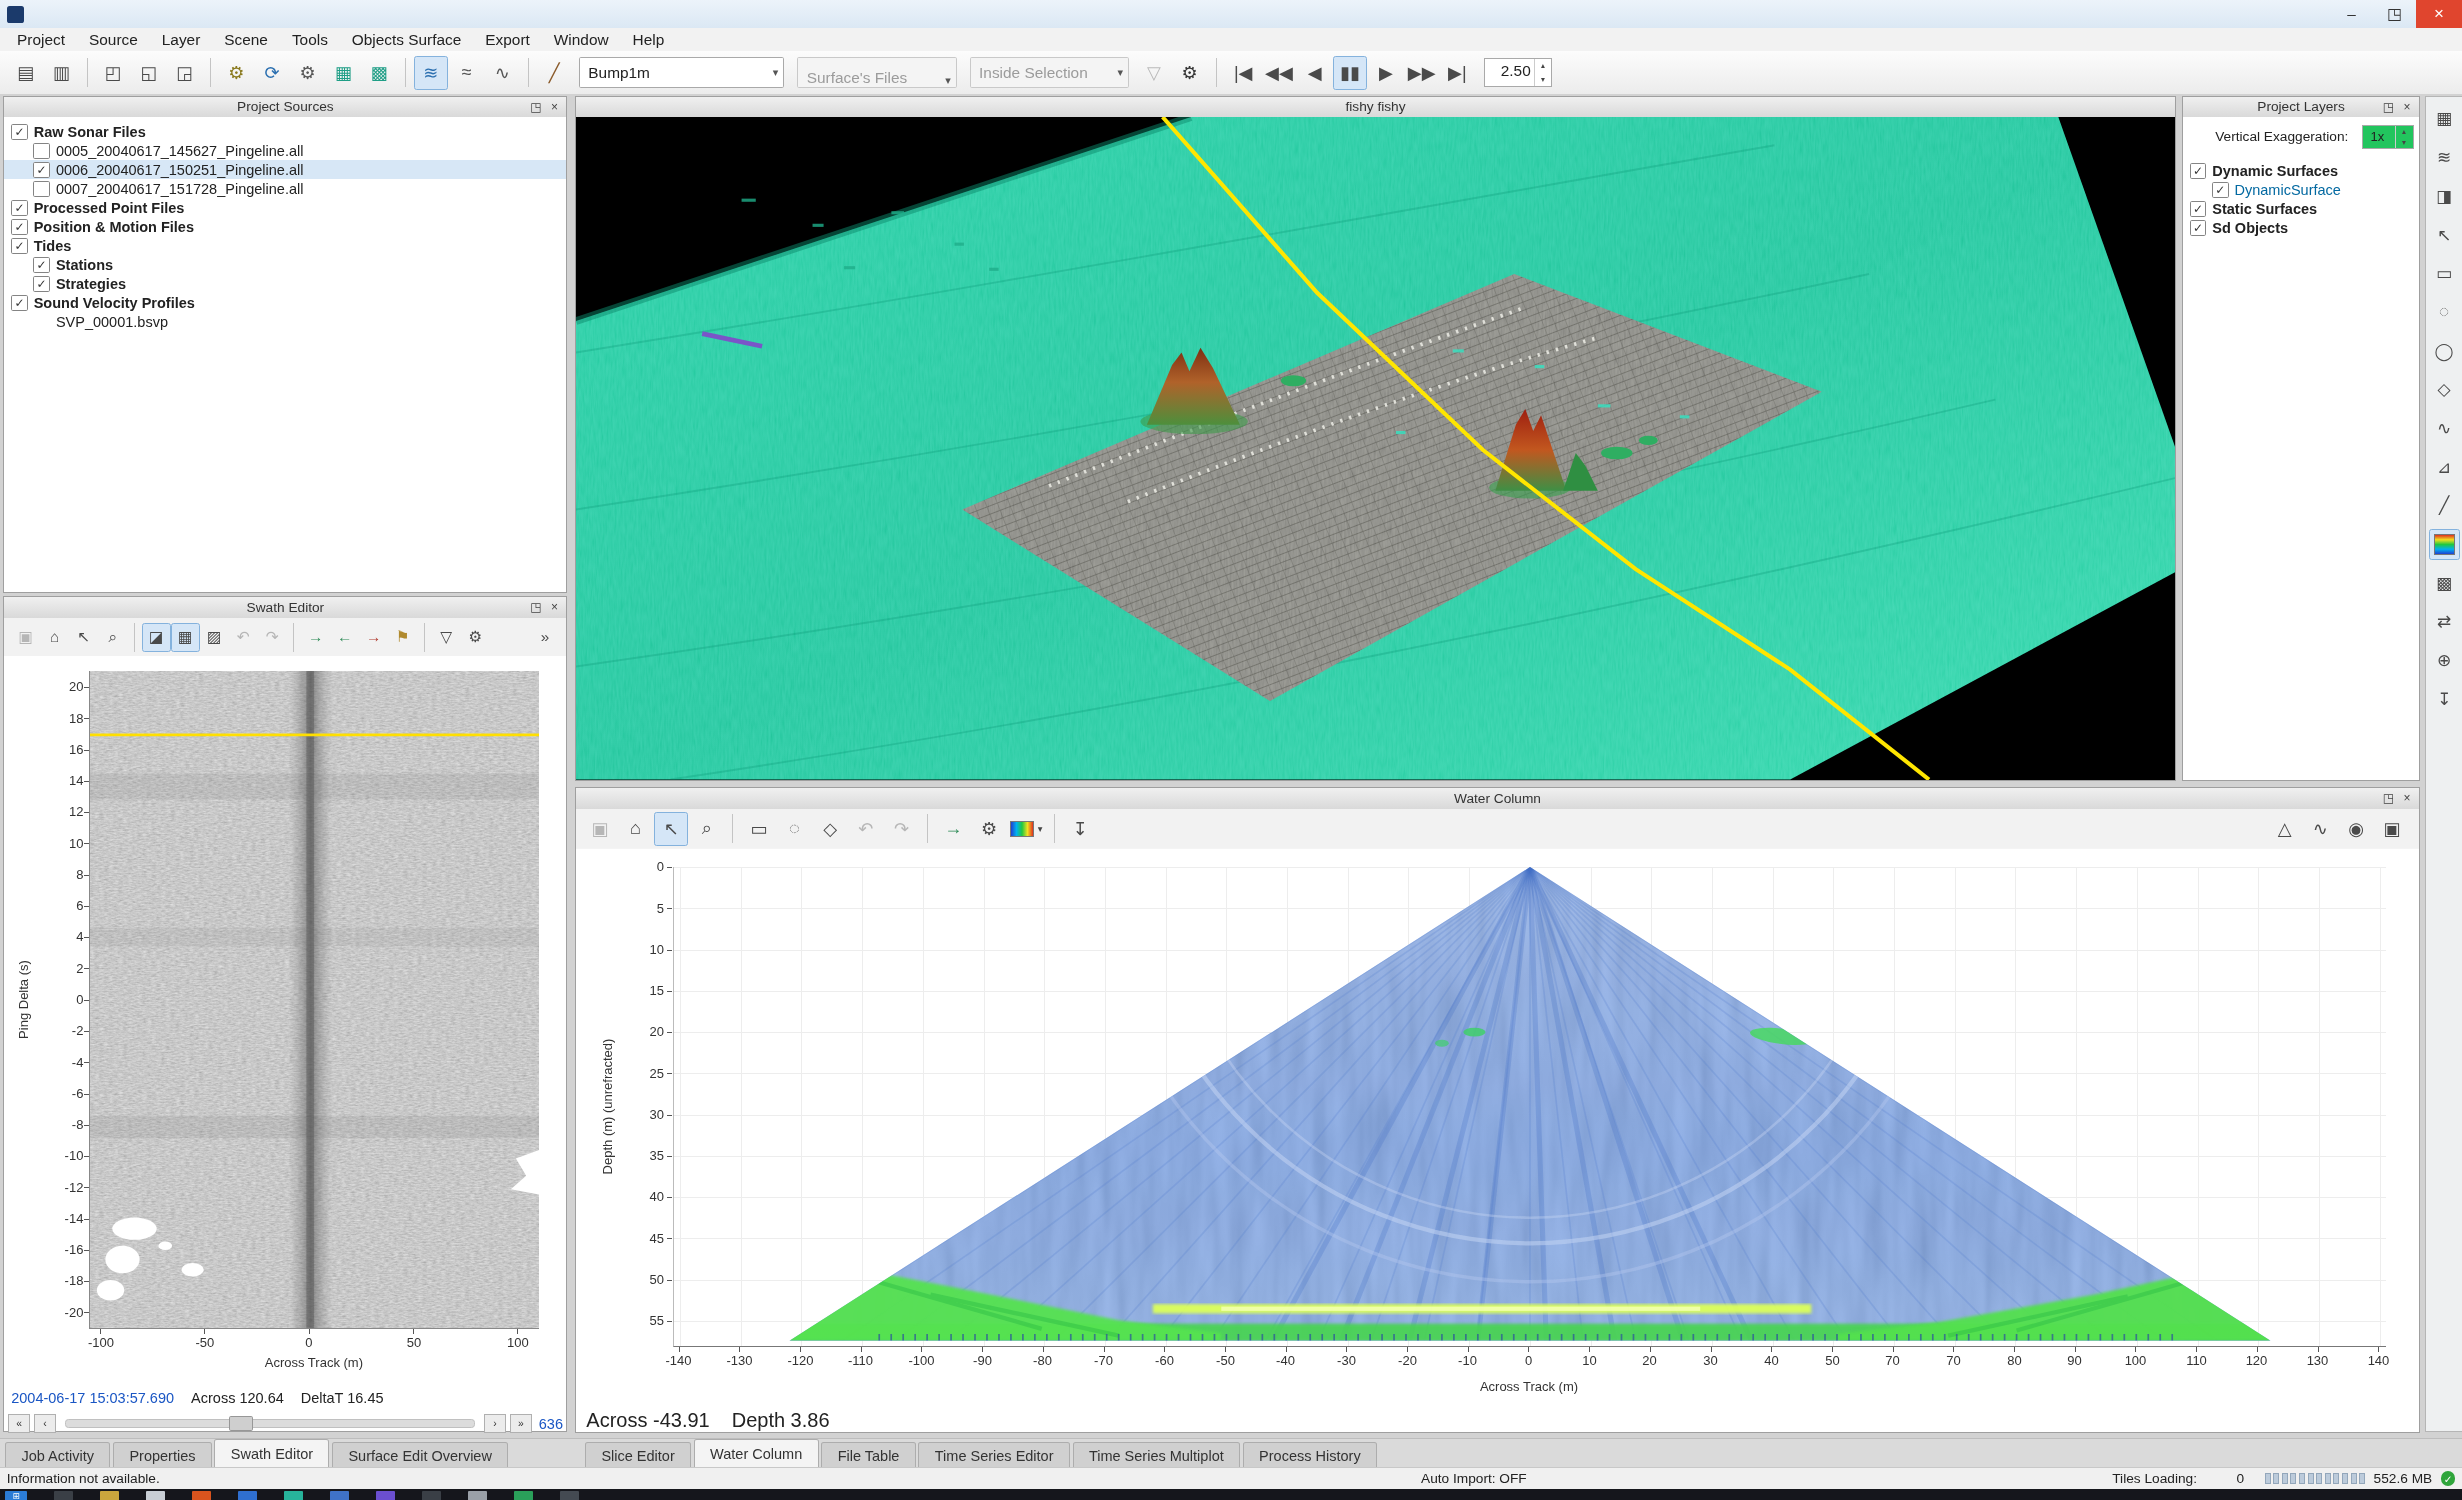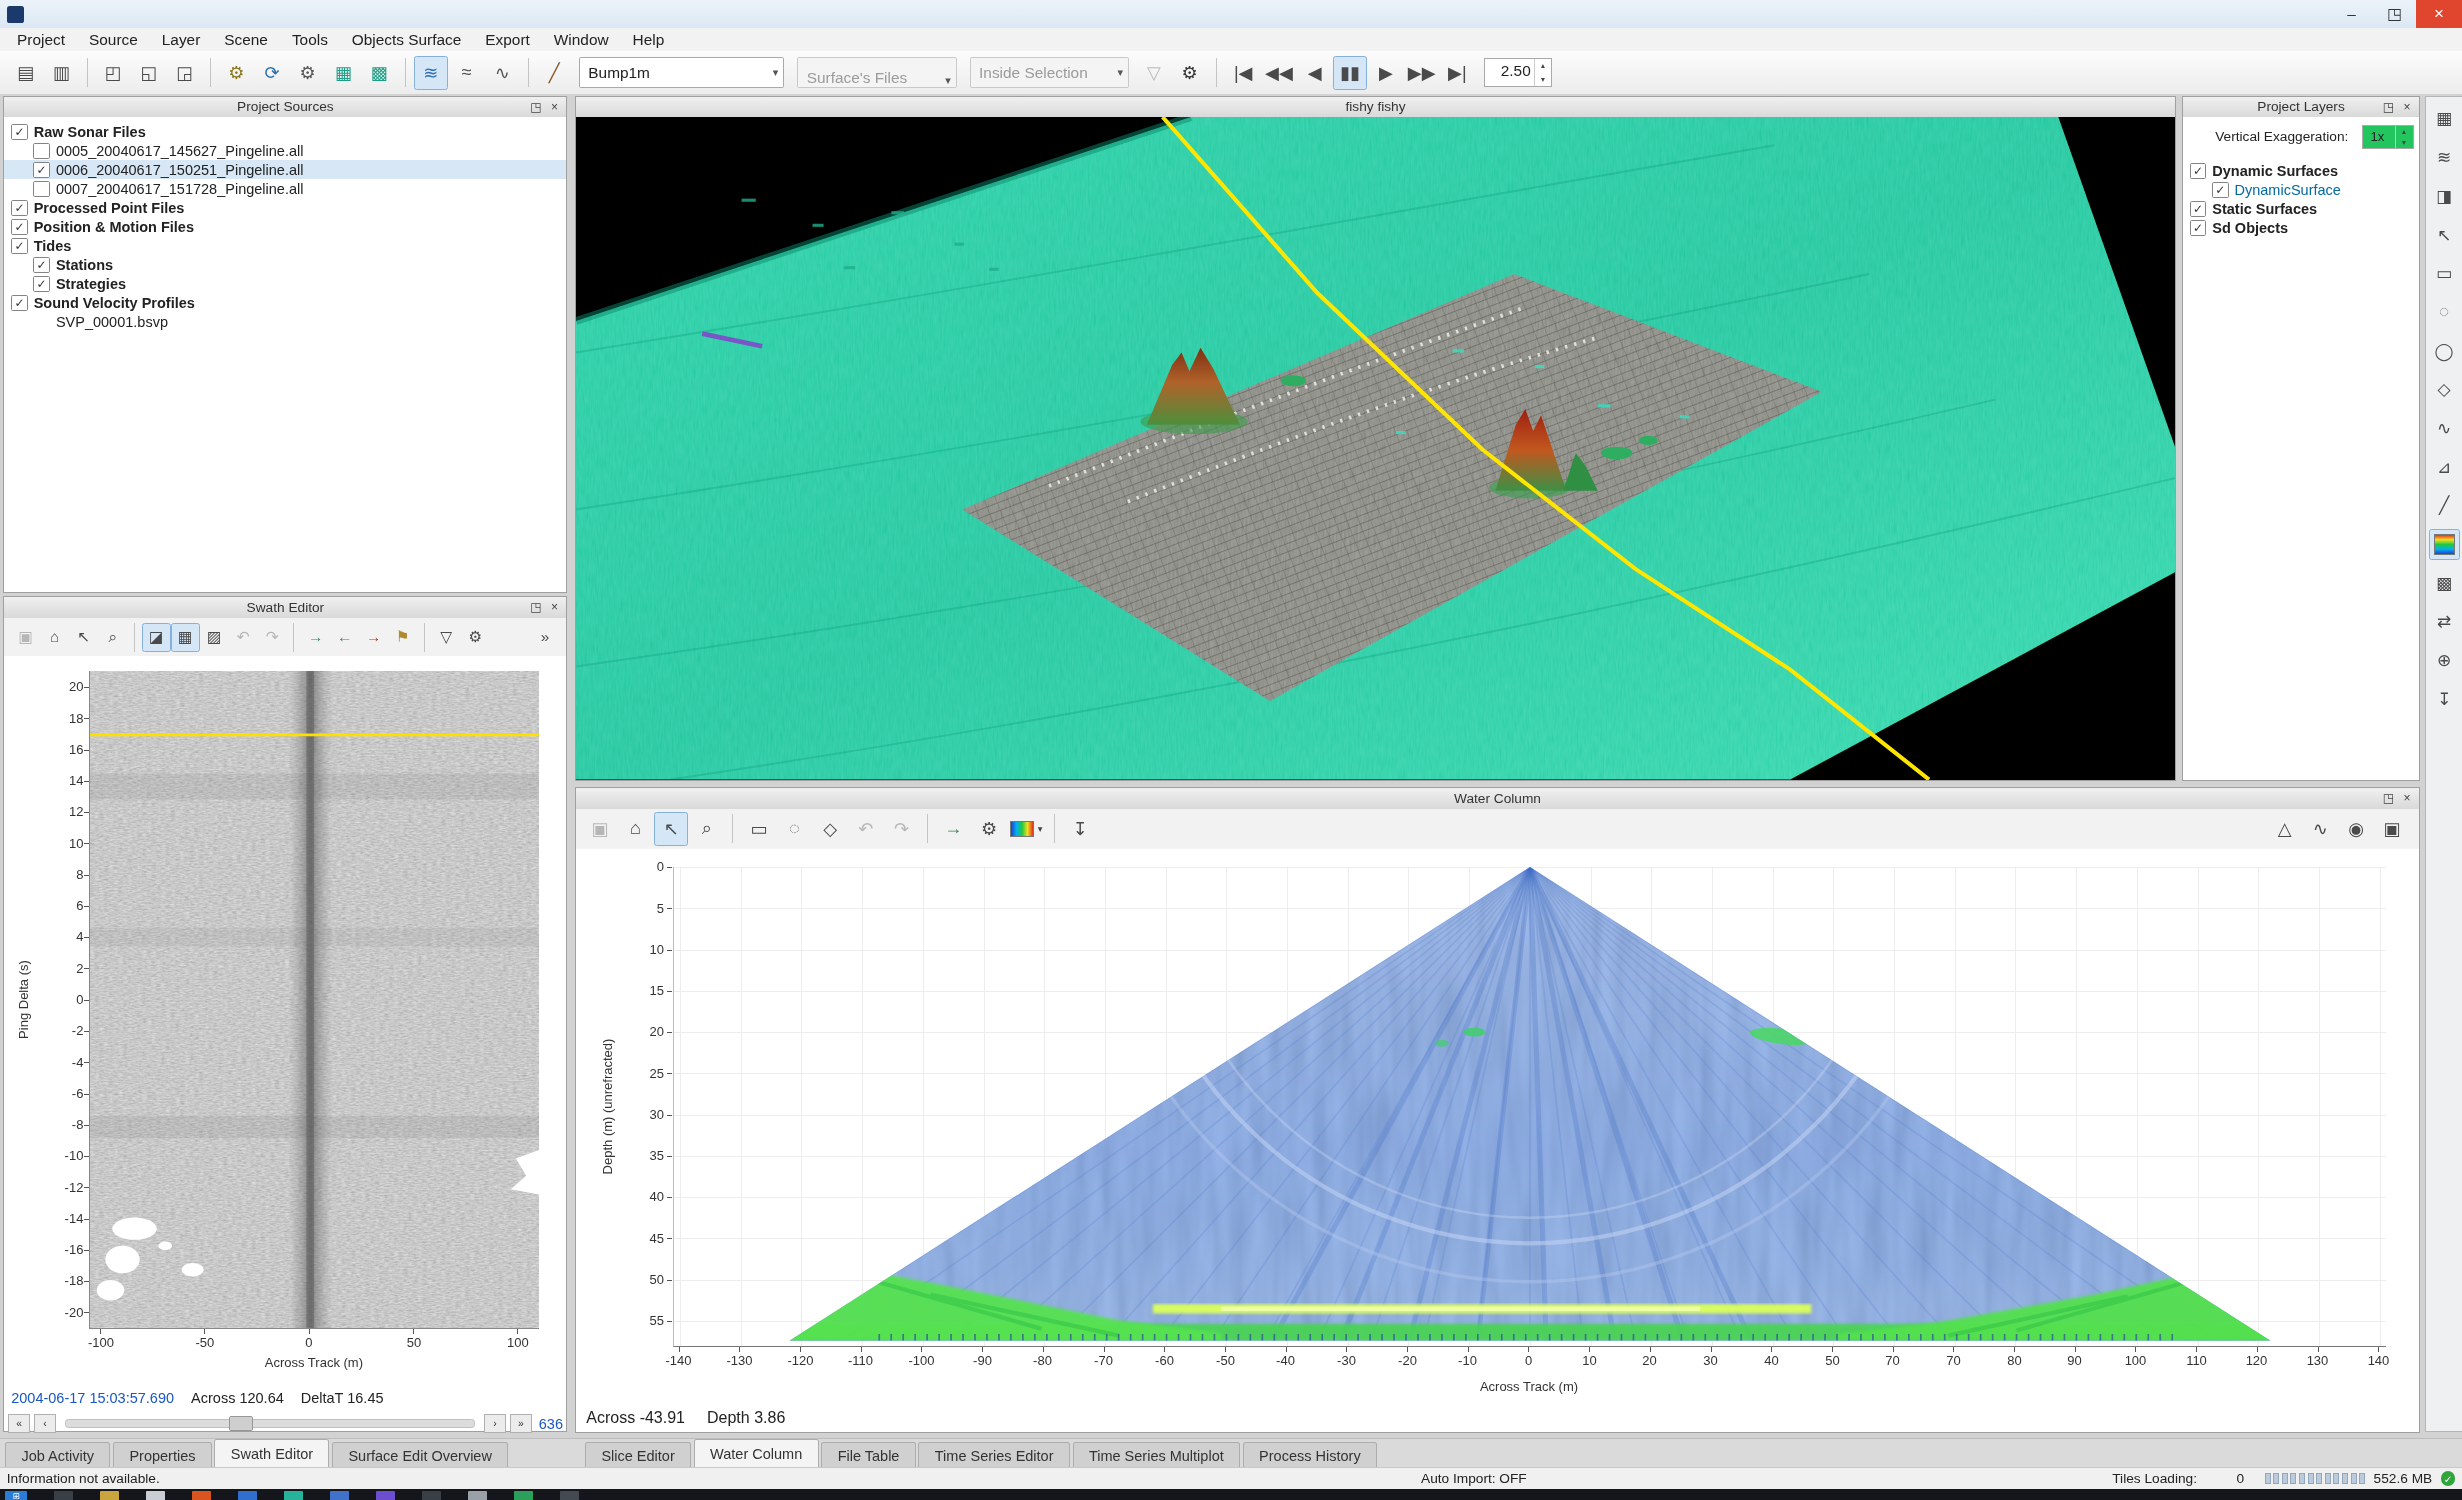--- a/index.html
+++ b/index.html
@@ -88,21 +88,21 @@
   .tickmark-h{position:absolute;width:5.1px;height:0.9px;background:#555;}
   .axis-title{position:absolute;font-size:13px;color:#333;text-align:center;}
   .vert{transform:rotate(-90deg);}
   #swath-status{position:absolute;left:6.8px;top:734px;font-size:14.5px;display:flex;gap:17px;white-space:nowrap;}
   .blue{color:#1a56c4;}
   #swath-nav{position:absolute;left:3.4px;right:3.4px;top:758px;height:19px;display:flex;align-items:center;gap:3.4px;}
   .navbtn{width:20.5px;height:17px;border:0.9px solid #b0b0b0;background:#ececec;display:flex;align-items:center;justify-content:center;font-size:10.3px;color:#333;}
   #ping-track{position:relative;flex:1;height:6.8px;background:#dcdcdc;border:0.9px solid #c0c0c0;border-radius:3.4px;margin:0 5.1px;}
   #ping-thumb{position:absolute;left:40%;top:-4.3px;width:22px;height:13.7px;background:#cfcfcf;border:0.9px solid #979797;border-radius:1.7px;}
   #ping-counter{color:#1a56c4;margin-left:3.4px;}
-  #wc-status{position:absolute;left:10.3px;top:560px;font-size:16px;display:flex;gap:22px;}
+  #wc-status{position:absolute;left:10.3px;top:560px;font-size:20px;display:flex;gap:22px;}
   
   #right-strip{position:absolute;left:2425px;top:1.7px;width:38px;height:1336px;background:#eef0f1;border:0.9px solid #b5b5b5;
                box-sizing:border-box;display:flex;flex-direction:column;align-items:center;padding-top:6.8px;gap:7.7px;}
   #right-strip .tbtn{min-width:31px;width:31px;height:31px;font-size:17px;}
   .swatch{width:22px;height:13.7px;border:0.9px solid #777;
           background:linear-gradient(90deg,#2040d0,#00b0f0,#20c840,#f0e020,#e03020);}
   #right-strip .swatch{width:19px;height:19px;background:linear-gradient(180deg,#e03020,#f0e020,#20c840,#00b0f0,#2040d0);}
   .swarrow{font-size:9.4px;color:#444;margin-left:3.4px;}
   
   #tabstrip{position:absolute;top:1438px;left:0;right:0;height:29px;background:#dadada;border-top:0.9px solid #bdbdbd;}

